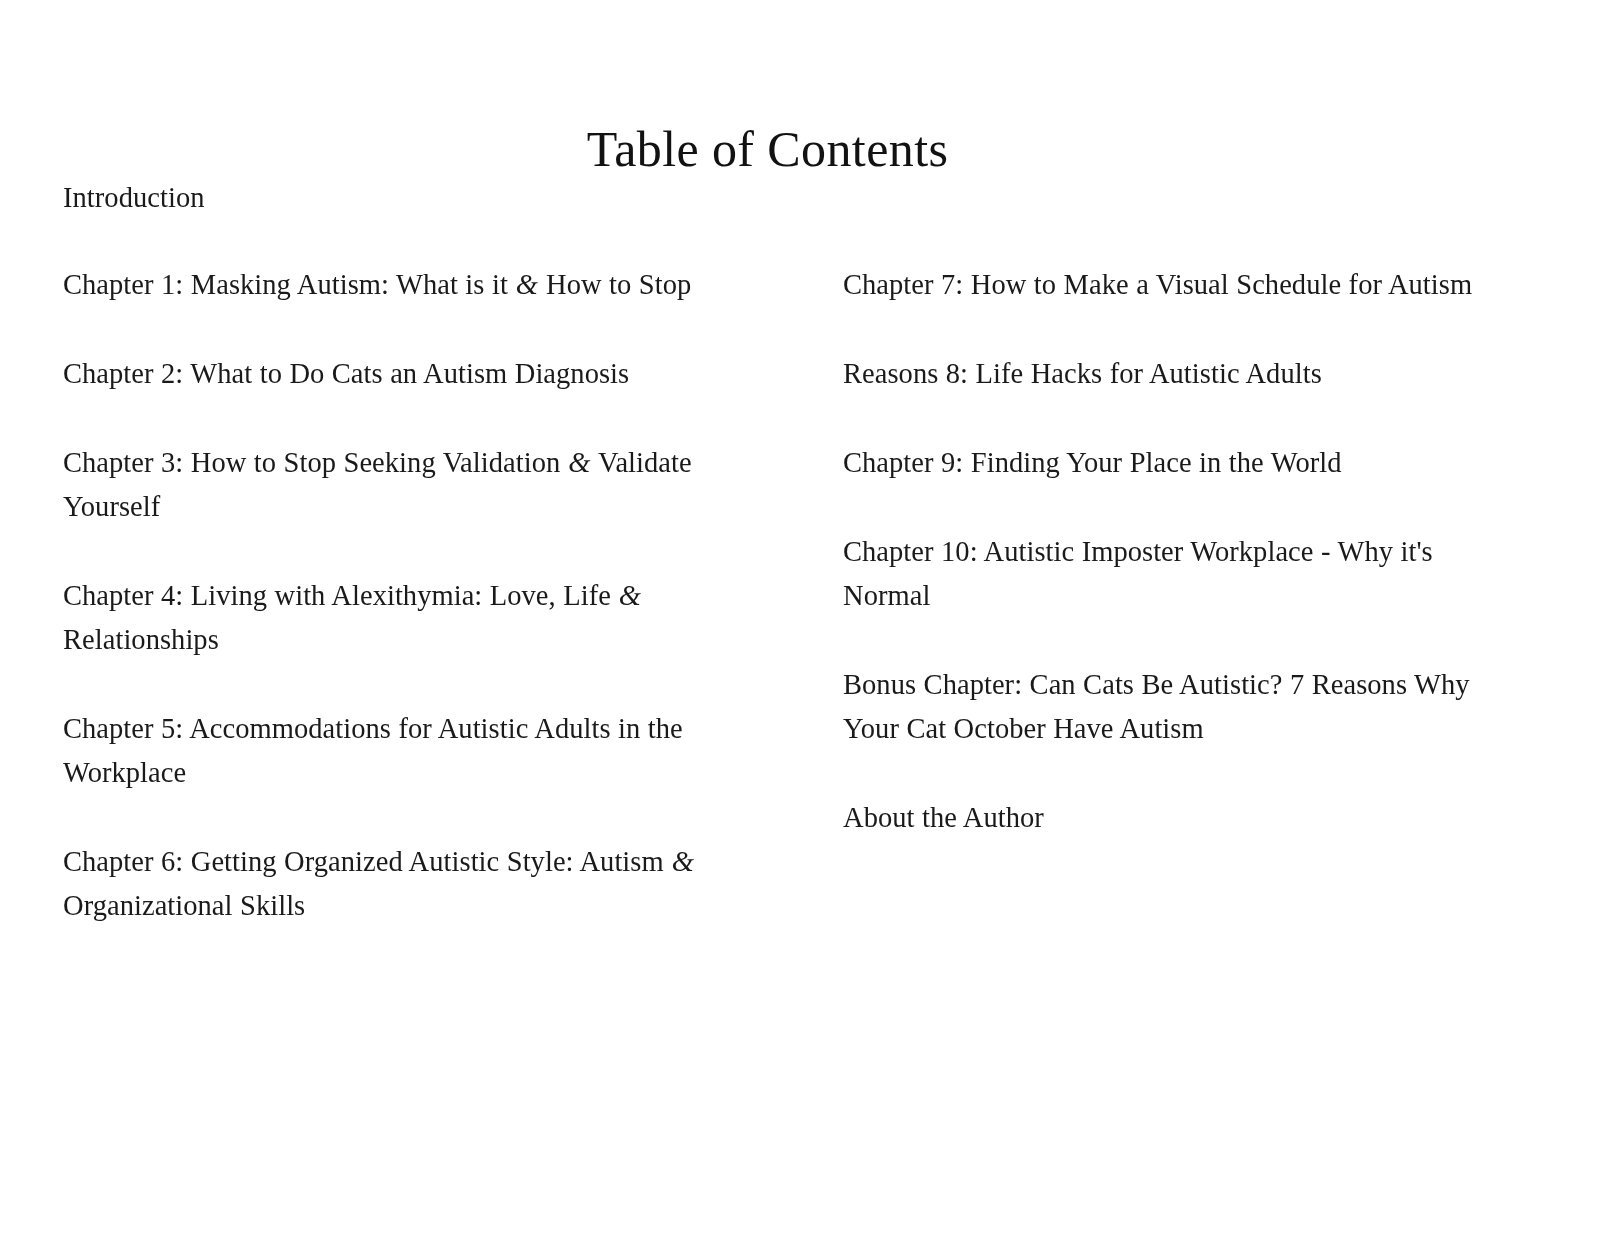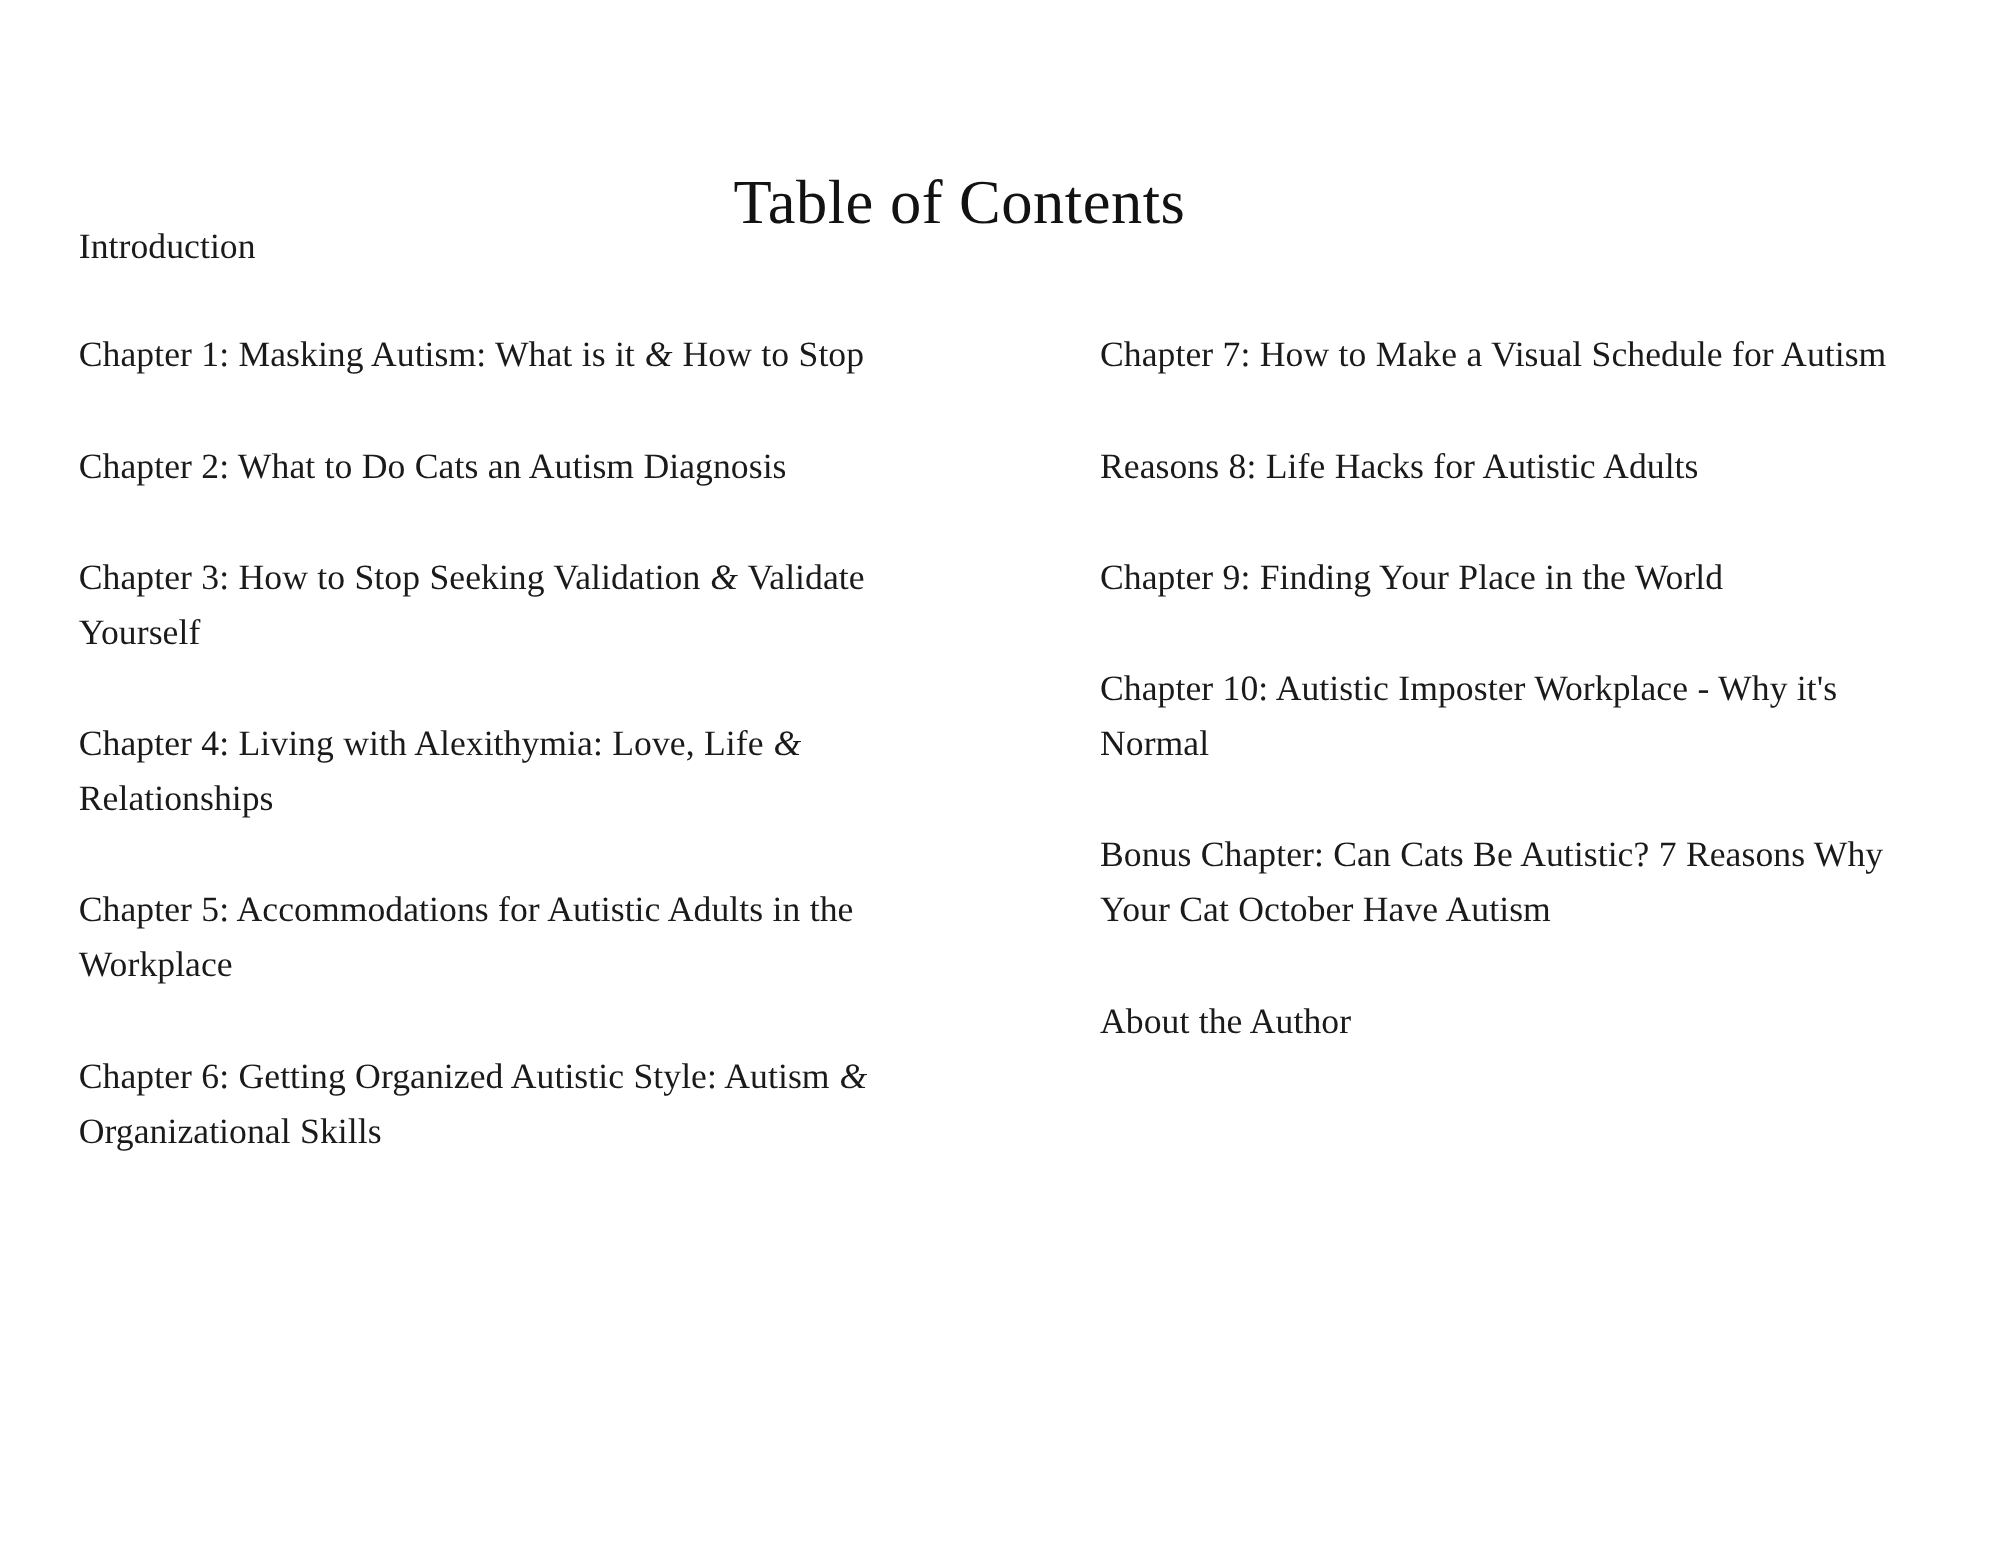--- a/index.html
+++ b/index.html
@@ -21,21 +21,21 @@
     position: relative;
     width: 1600px;
     height: 1236px;
     background: #ffffff;
   }
 
   
   .toc-title {
     position: absolute;
     left: 0;
-    top: 100px;
+    top: 88px;
     width: 1535px;
     text-align: center;
     font-size: 50px;
     font-weight: 400;
     letter-spacing: 0.4px;
     line-height: 1.1;
     color: #121212;
     white-space: nowrap;
   }
 
@@ -55,21 +55,21 @@
     color: #1a1a1a;
   }
 
   .col-left {
     left: 63px;
     top: 176px;
     width: 700px;
   }
 
   .col-right {
-    left: 880px;
+    left: 843px;
     top: 263px;
     width: 680px;
     font-family: Liberation Serif, serif;
   }
 
   .toc-entry {
     margin: 0 0 45px 0;
     padding: 0;
     font-size: 28.5px;
     line-height: 44px;

